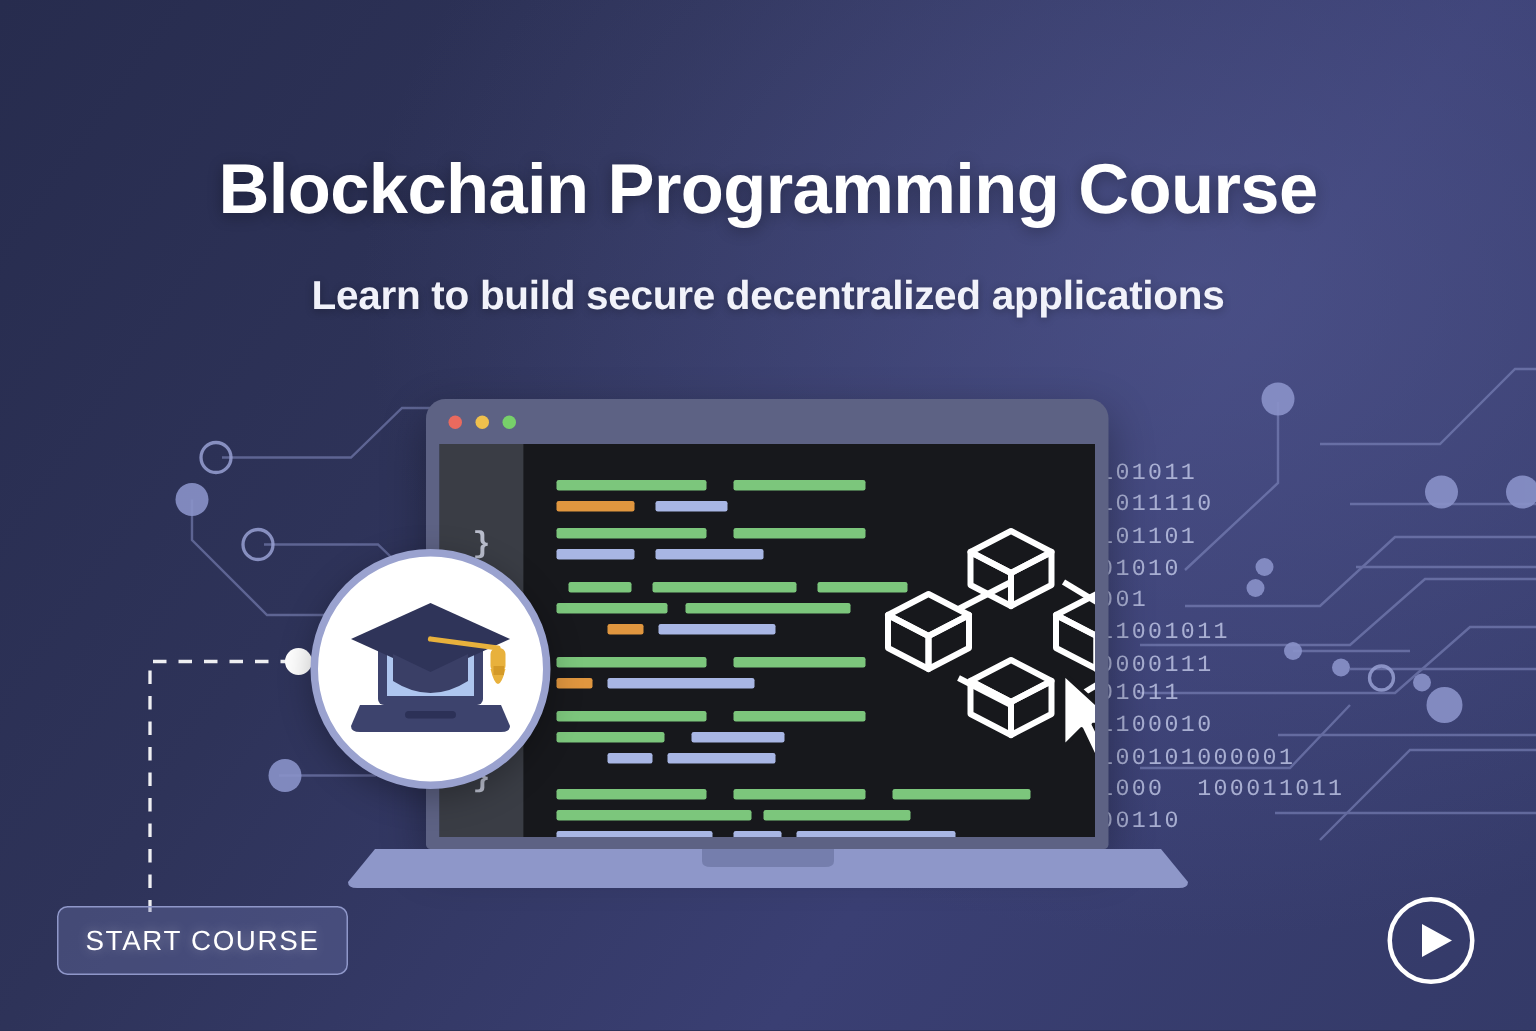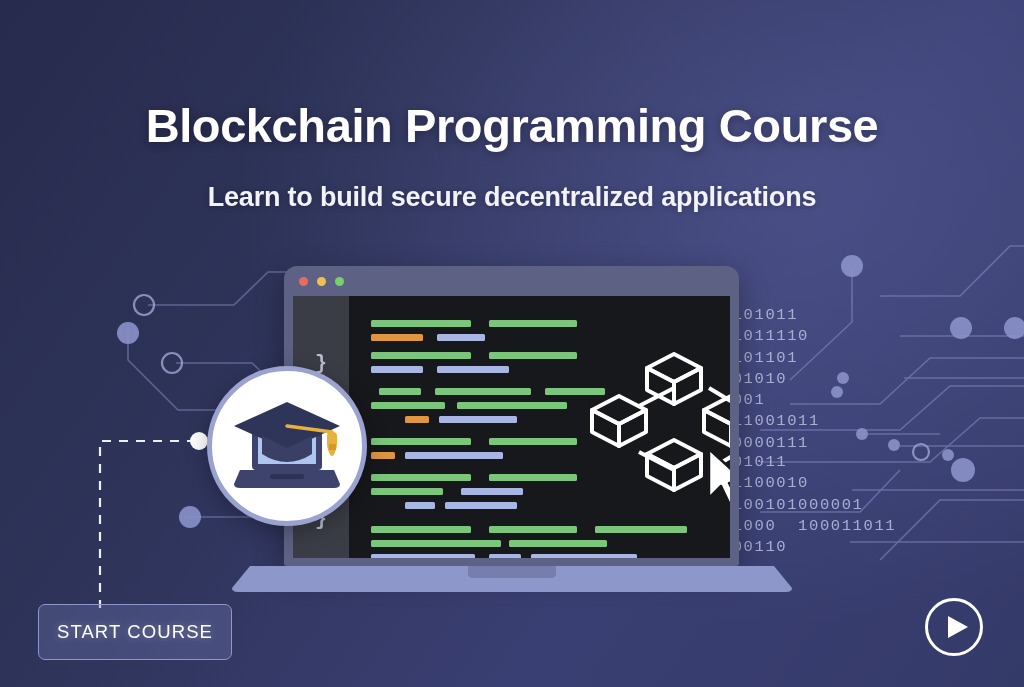--- a/index.html
+++ b/index.html
@@ -86,21 +86,21 @@
   #badge {
     position:absolute; left:207px; top:366px; width:160px; height:160px;
     border-radius:50%; background:#ffffff;
     border:5px solid #9aa2cf;
     box-shadow:0 6px 22px rgba(0,0,0,0.28);
   }
   #badge svg { position:absolute; left:50%; top:50%; transform:translate(-50%,-50%); }
 
   
   #start-course {
-    position:absolute; left:38px; top:604px; width:194px; height:56px;
+    position:absolute; left:38px; top:604px; width:194px; height:46px;
     border:1px solid #8f97c9; border-radius:7px;
     background:rgba(112,120,176,0.34);
     color:#ffffff; font-size:18.5px; letter-spacing:1.1px;
     display:flex; align-items:center; justify-content:center;
     text-shadow:0 0 8px rgba(255,255,255,0.35);
   }
 
   
   #play-button {
     position:absolute; left:925px; top:598px; width:58px; height:58px;

